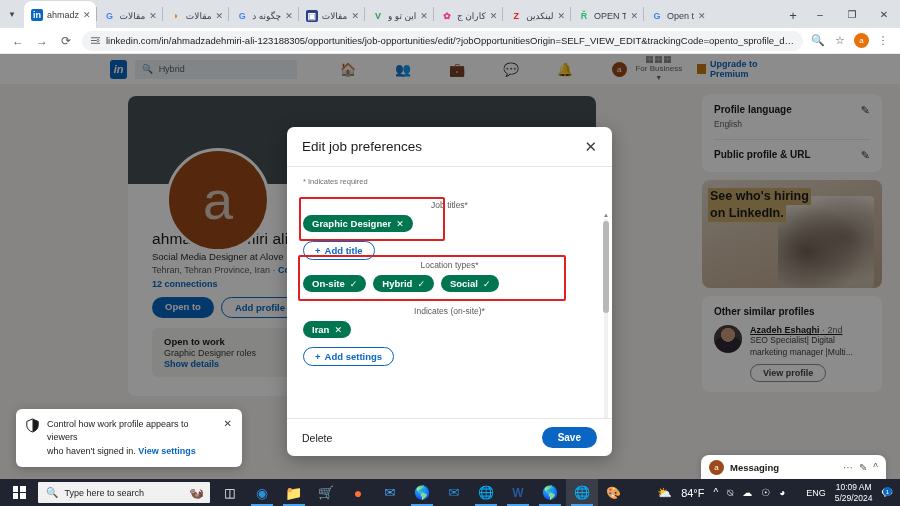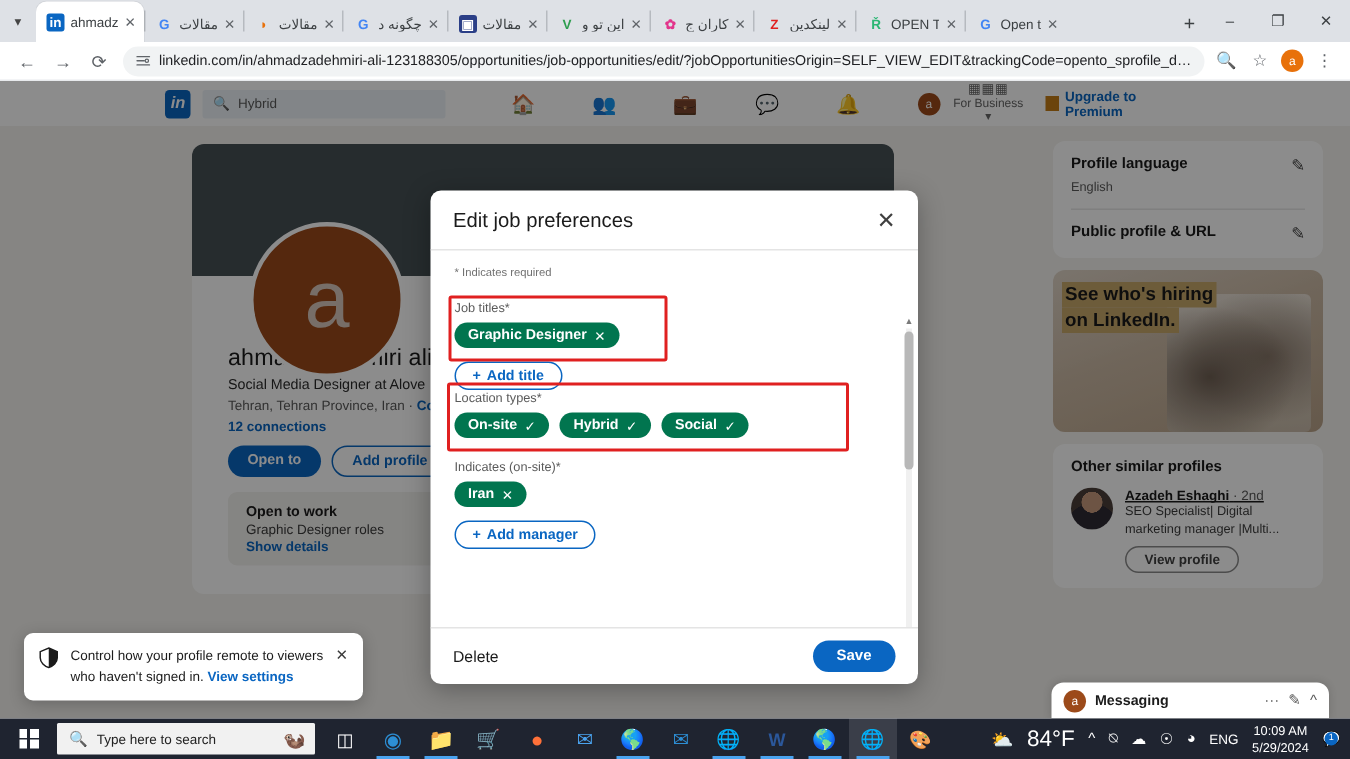--- a/index.html
+++ b/index.html
@@ -143,21 +143,21 @@
   
   .modal { position: absolute; left: 287px; top: 73px; width: 325px; height: 329px;
     background: #fff; border-radius: 7px; z-index: 60; box-shadow: 0 4px 18px rgba(0,0,0,.3);
     display: flex; flex-direction: column; overflow: hidden; }
   .modal-head { height: 40px; display: flex; align-items: center; justify-content: space-between;
     padding: 15px 15px; border-bottom: 1px solid #e4e4e4; }
   .modal-title { font-size: 13.5px; color: #1b1b1b; }
   .modal-x { font-size: 15px; color: #404040; }
   .modal-body { flex: 1; padding: 10px 16px 4px 16px; position: relative; overflow: hidden; }
   .req-note { font-size: 7.5px; color: #707070; margin-bottom: 14px; }
-  .field-label { font-size: 8.5px; color: #5a5a5a; margin-bottom: 5px; }
+  .field-label { font-size: 8.5px; color: #5a5a5a; margin-bottom: 5px; text-align: center; }
   .chip { display: inline-flex; align-items: center; gap: 5px; background: #01754f; color: #fff;
     border-radius: 11px; font-size: 9.5px; font-weight: bold; padding: 3px 9px; }
   .chip .x { font-size: 9px; font-weight: normal; }
   .addbtn { display: inline-flex; align-items: center; gap: 4px; border: 1px solid #0a66c2;
     color: #0a66c2; background: #fff; border-radius: 13px; font-size: 9.5px; font-weight: bold;
     padding: 3px 11px; margin-top: 9px; }
   .chiprow { display: flex; gap: 7px; flex-wrap: wrap; }
   .hl-box { position: absolute; border: 2.5px solid #e02020; border-radius: 2px; pointer-events: none; }
   .scrollbar { position: absolute; right: 3px; top: 44px; width: 6px; height: 280px; }
   .sb-track { position: absolute; left: 1px; top: 8px; width: 4px; height: 264px; background: #f0f0f0; }
@@ -176,21 +176,21 @@
   .start-sq { width: 13px; height: 13px; display: grid; grid-template-columns: 1fr 1fr; grid-gap: 1.5px; }
   .start-sq i { background: #fff; display: block; }
   .tb-search { width: 172px; height: 21px; background: #f1f1f1; border-radius: 1px;
     display: flex; align-items: center; gap: 6px; padding: 0 8px; font-size: 9px; color: #222; position: relative; }
   .tb-apps { display: flex; align-items: center; gap: 0px; margin-left: 4px; }
   .tb-app { width: 32px; height: 27px; display: flex; align-items: center; justify-content: center;
     position: relative; }
   .tb-app.open::after { content:''; position: absolute; bottom: 0; left: 5px; right: 5px; height: 2px; background: #4aa3ef; }
   .tb-app.act { background: rgba(255,255,255,.12); }
   .tray { margin-left: auto; display: flex; align-items: center; gap: 9px; padding-right: 6px; color: #fff; }
-  .tray .w-temp { font-size: 15px; }
+  .tray .w-temp { font-size: 11px; }
   .tray .ic { font-size: 10px; }
   .clock { font-size: 8.5px; line-height: 1.25; text-align: center; }
   .badge { position: absolute; right: 2px; bottom: 2px; width: 9px; height: 9px; border-radius: 50%;
     background: #0a66c2; color: #fff; font-size: 6px; display: flex; align-items: center; justify-content: center; }
 </style>
 </head>
 <body>
 
 <div id="app">
 
@@ -380,21 +380,21 @@
       <span class="msg-ic">✎</span>
       <span class="msg-ic">^</span>
     </div>
 
     <div class="toast">
       <svg width="13" height="15" viewBox="0 0 16 18">
         <path d="M8 1 L15 4 V9 C15 13 11.5 16 8 17 C4.5 16 1 13 1 9 V4 Z" fill="none" stroke="#1b1b1b" stroke-width="1.2"></path>
         <path d="M8 1 L15 4 V9 C15 13 11.5 16 8 17 Z" fill="#1b1b1b"></path>
       </svg>
       <div class="toast-txt">
-        <span>Control how your profile remote to viewers</span><br>
+        <span>Control how work profile appears to viewers</span><br>
         <span>who haven't signed in.</span>
         <a href="#">View settings</a>
       </div>
       <div class="toast-x">✕</div>
     </div>
 
     <div class="modal">
       <div class="modal-head">
         <div class="modal-title">Edit job preferences</div>
         <div class="modal-x">✕</div>
@@ -442,21 +442,21 @@
         <div style="margin-top:14px;">
           <div class="field-label">Indicates (on-site)*</div>
           <div class="chiprow">
             <div class="chip">
               <span>Iran</span>
               <span class="x">✕</span>
             </div>
           </div>
           <div class="addbtn">
             <span>+</span>
-            <span>Add manager</span>
+            <span>Add settings</span>
           </div>
         </div>
 
         
 
         
         <div class="scrollbar">
           <div class="sb-track"></div>
           <div class="sb-arrow" style="top:0;">▲</div>
           <div class="sb-thumb"></div>
@@ -527,21 +527,21 @@
         </div>
     </div>
     <div class="tray">
       <span style="font-size:12px;">⛅</span>
       <span class="w-temp">84°F</span>
       <span class="ic">^</span>
       <span class="ic">⍉</span>
       <span class="ic">☁</span>
       <span class="ic">☉</span>
       <span class="ic">◕</span>
-      <span class="ic" style="font-size:9px;">ENG</span>
+      <span class="ic" style="font-size:9px;margin-left:12px;">ENG</span>
       <span class="clock">
         <span>10:09 AM</span><br>
         <span>5/29/2024</span>
       </span>
       <span class="ic" style="position:relative;">💬<span class="badge">1</span></span>
     </div>
   </div>
 
 </div>
 

